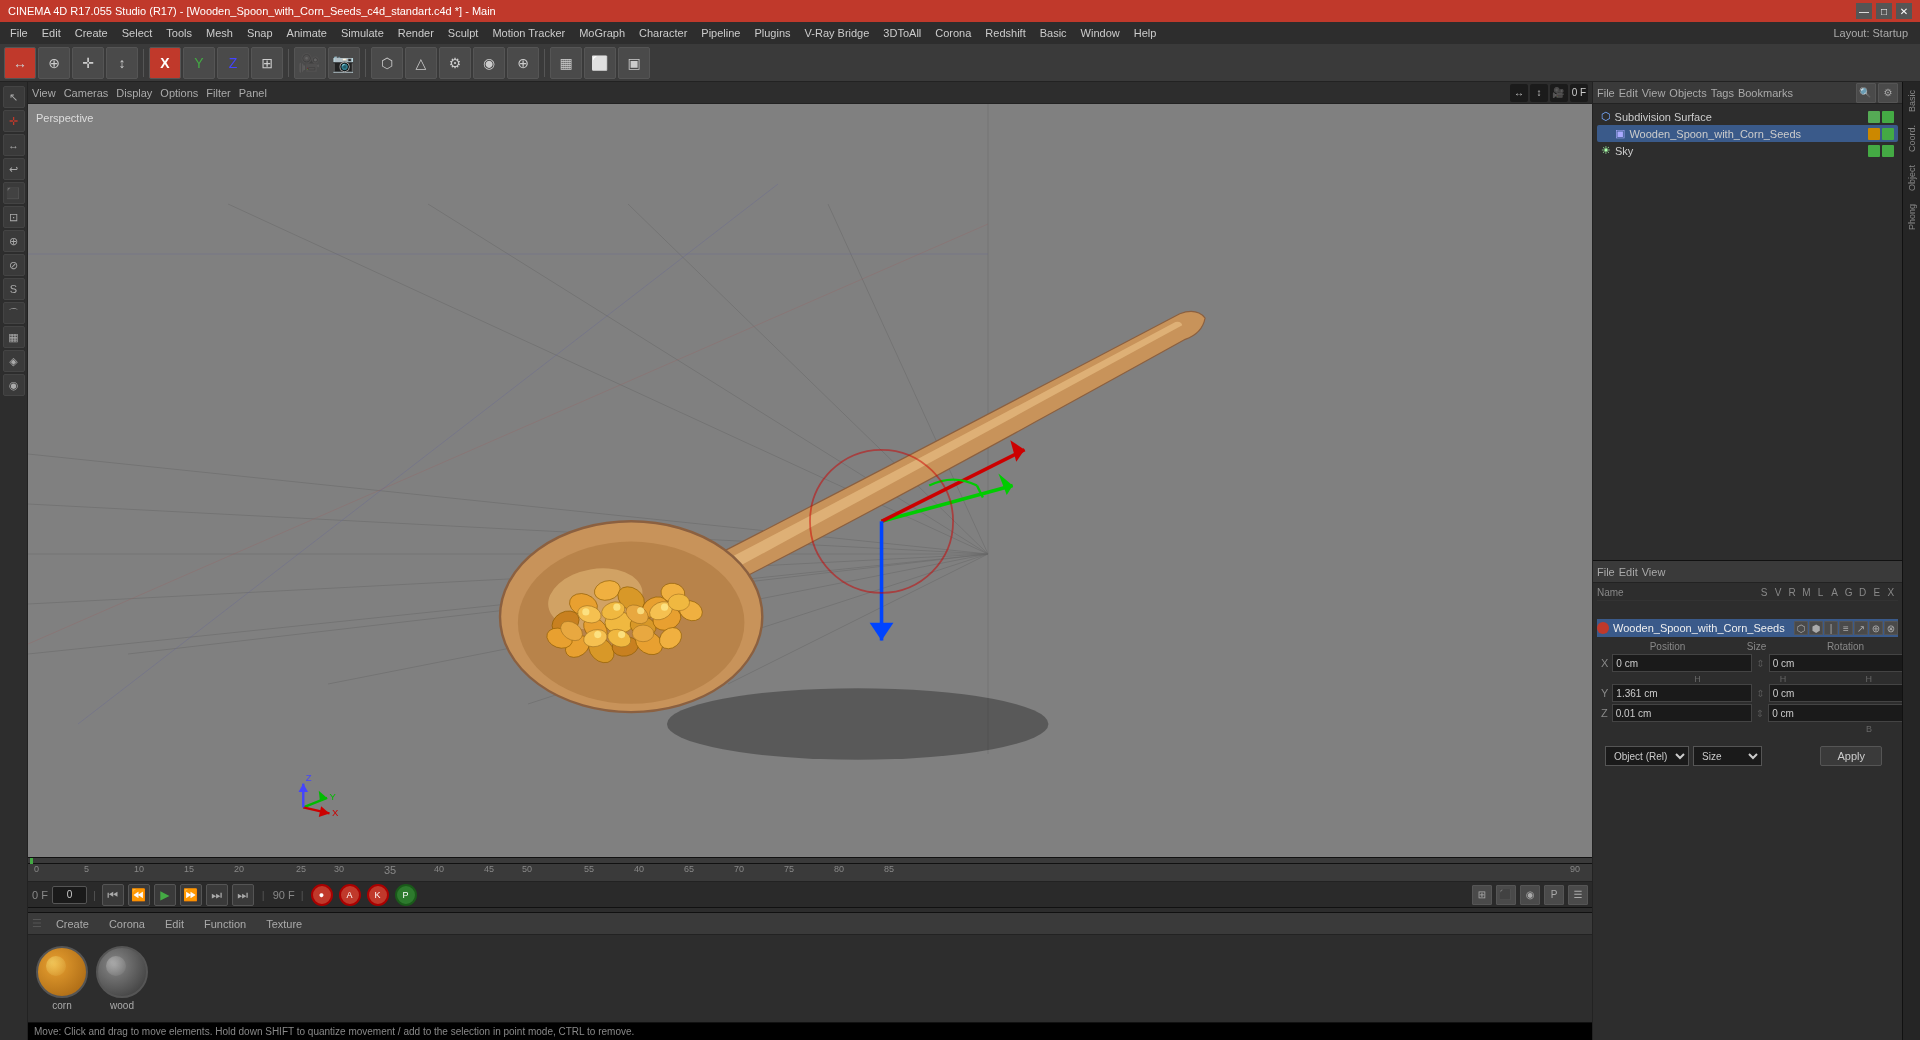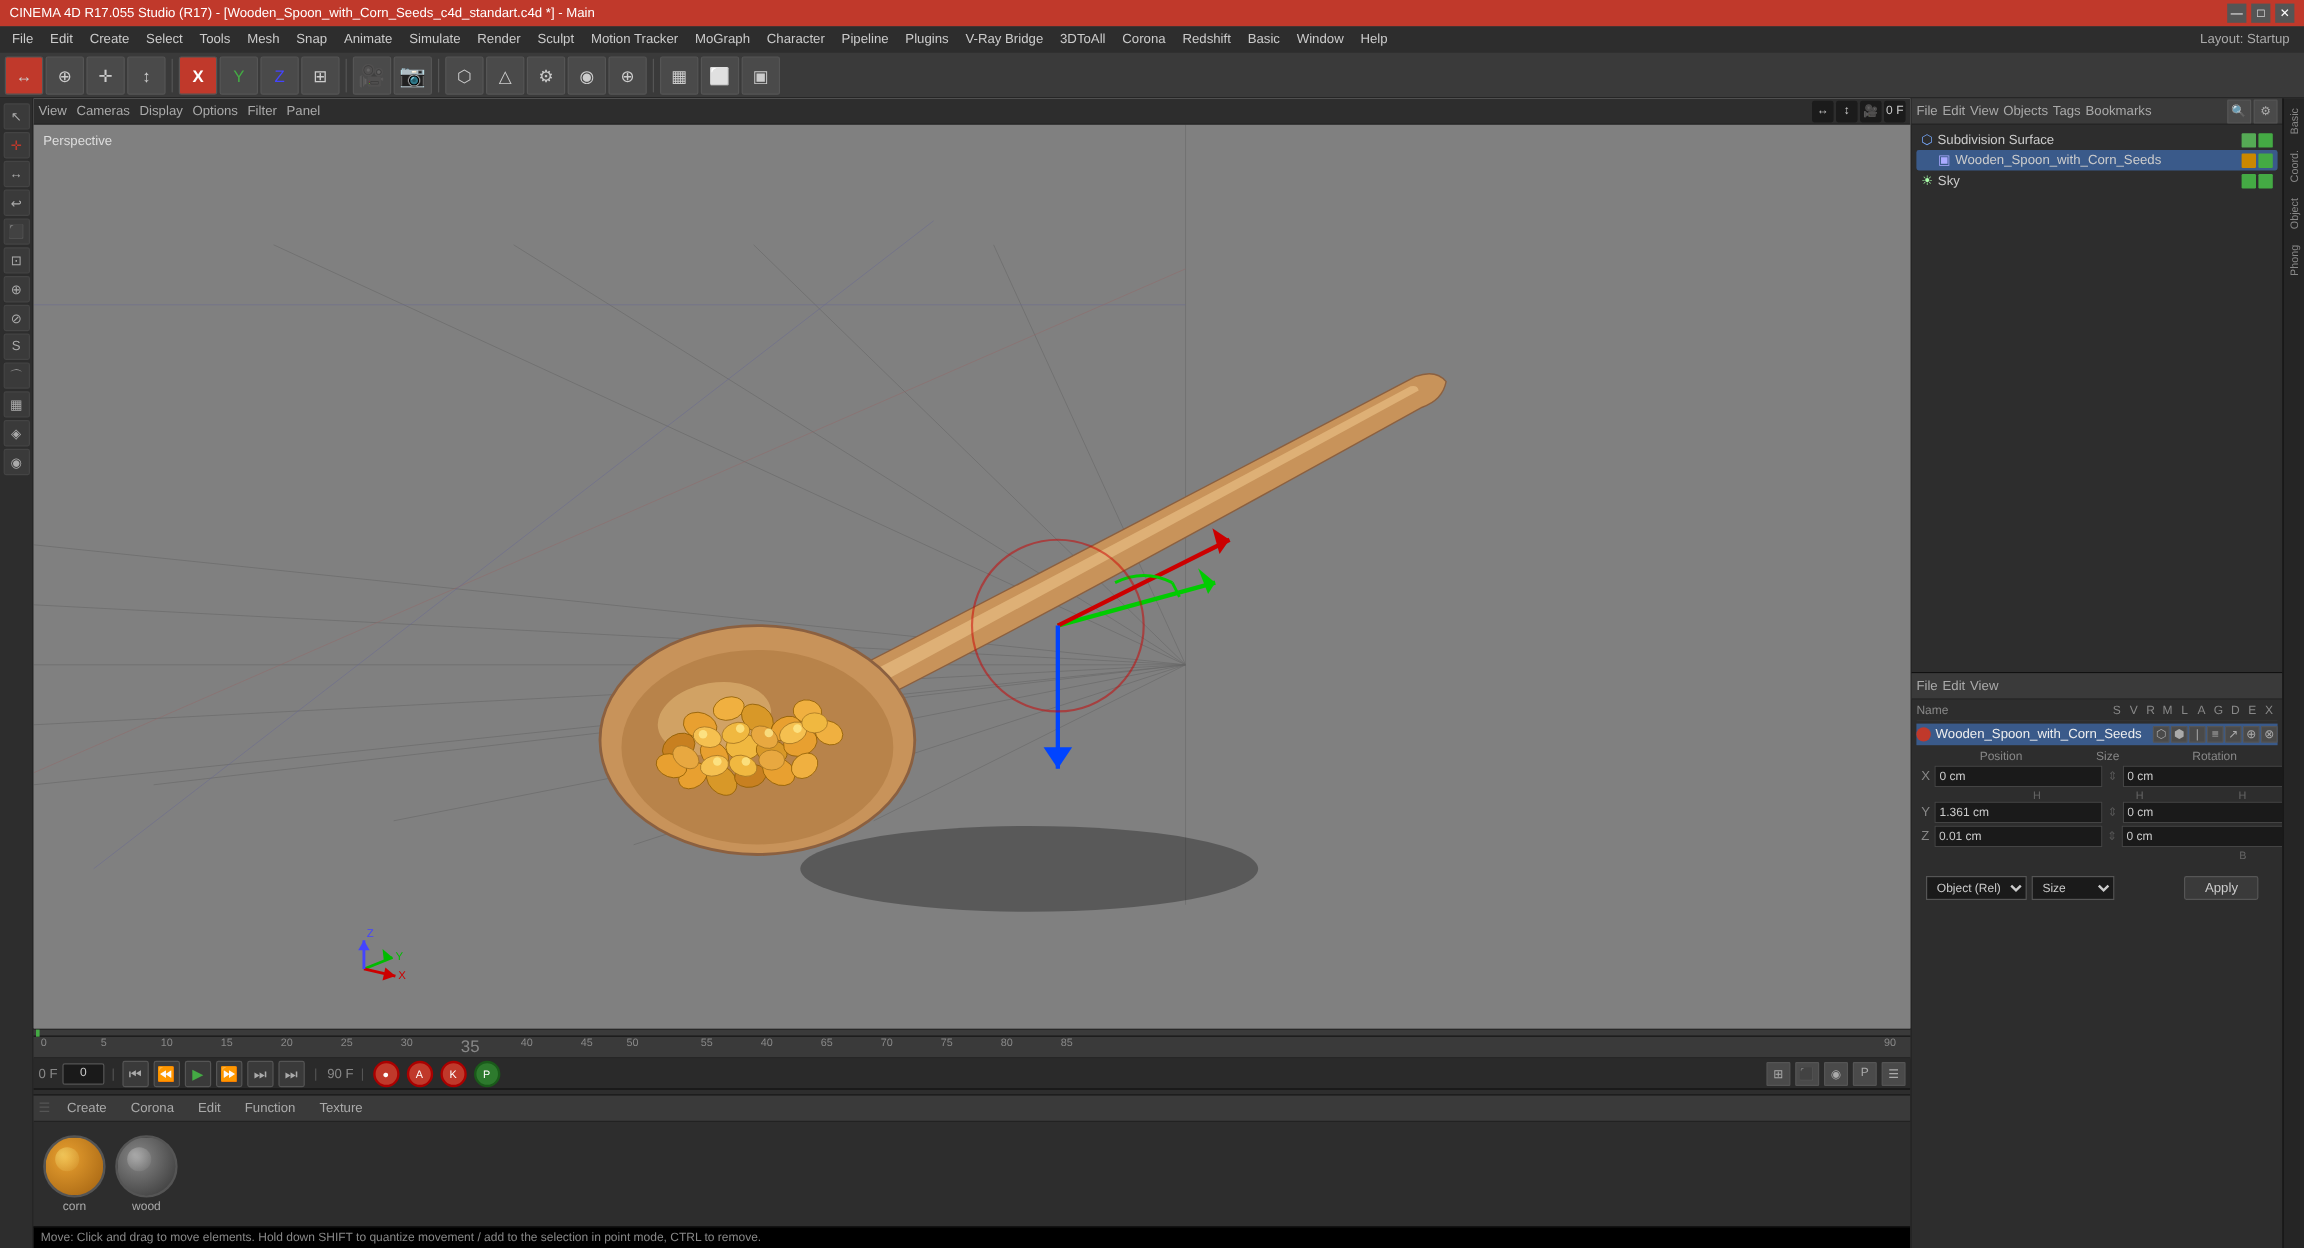--- a/index.html
+++ b/index.html
@@ -457,23 +457,23 @@
         <div style="position:absolute;left:2px;top:0;width:3px;height:6px;background:#4a4;"></div>
       </div>
 
       <div id="timeline-ruler">
         <div style="position:relative;width:100%;height:100%;overflow:hidden;">
           <span style="position:absolute;left:2px;color:#888;font-size:9px;">0</span>
           <span style="position:absolute;left:52px;color:#888;font-size:9px;">5</span>
           <span style="position:absolute;left:102px;color:#888;font-size:9px;">10</span>
           <span style="position:absolute;left:152px;color:#888;font-size:9px;">15</span>
           <span style="position:absolute;left:202px;color:#888;font-size:9px;">20</span>
-          <span style="position:absolute;left:252px;color:#888;font-size:9px;">25</span>
+          <span style="position:absolute;left:264px;color:#888;font-size:9px;">25</span>
           <span style="position:absolute;left:302px;color:#888;font-size:9px;">30</span>
-          <span style="position:absolute;left:352px;color:#888;font-size:14px;">35</span>
+          <span style="position:absolute;left:352px;color:#888;font-size:11px;">35</span>
           <span style="position:absolute;left:402px;color:#888;font-size:9px;">40</span>
           <span style="position:absolute;left:452px;color:#888;font-size:9px;">45</span>
           <span style="position:absolute;left:490px;color:#888;font-size:9px;">50</span>
           <span style="position:absolute;left:552px;color:#888;font-size:9px;">55</span>
           <span style="position:absolute;left:602px;color:#888;font-size:9px;">40</span>
           <span style="position:absolute;left:652px;color:#888;font-size:9px;text-align:right;">65</span>
           <span style="position:absolute;left:702px;color:#888;font-size:9px;">70</span>
           <span style="position:absolute;left:752px;color:#888;font-size:9px;">75</span>
           <span style="position:absolute;left:802px;color:#888;font-size:9px;">80</span>
           <span style="position:absolute;left:852px;color:#888;font-size:9px;">85</span>
@@ -585,21 +585,21 @@
     </div>
 
     <div id="right-panel-bottom">
       <div id="right-bottom-toolbar">
         <span class="panel-menu">File</span>
         <span class="panel-menu">Edit</span>
         <span class="panel-menu">View</span>
       </div>
       <div id="attributes-panel">
 
-        <div style="display:flex;align-items:center;border-bottom:1px solid #333;padding-bottom:2px;margin-bottom:2px;">
+        <div style="display:flex;align-items:center;border-bottom:1px solid #333;padding-bottom:2px;margin-bottom:18px;">
           <span style="color:#888;font-size:10px;min-width:160px;">Name</span>
           <span style="flex:1;"></span>
           <span style="color:#888;font-size:10px;width:16px;text-align:center;">S</span>
           <span style="color:#888;font-size:10px;width:16px;text-align:center;">V</span>
           <span style="color:#888;font-size:10px;width:16px;text-align:center;">R</span>
           <span style="color:#888;font-size:10px;width:16px;text-align:center;">M</span>
           <span style="color:#888;font-size:10px;width:16px;text-align:center;">L</span>
           <span style="color:#888;font-size:10px;width:16px;text-align:center;">A</span>
           <span style="color:#888;font-size:10px;width:16px;text-align:center;">G</span>
           <span style="color:#888;font-size:10px;width:16px;text-align:center;">D</span>

